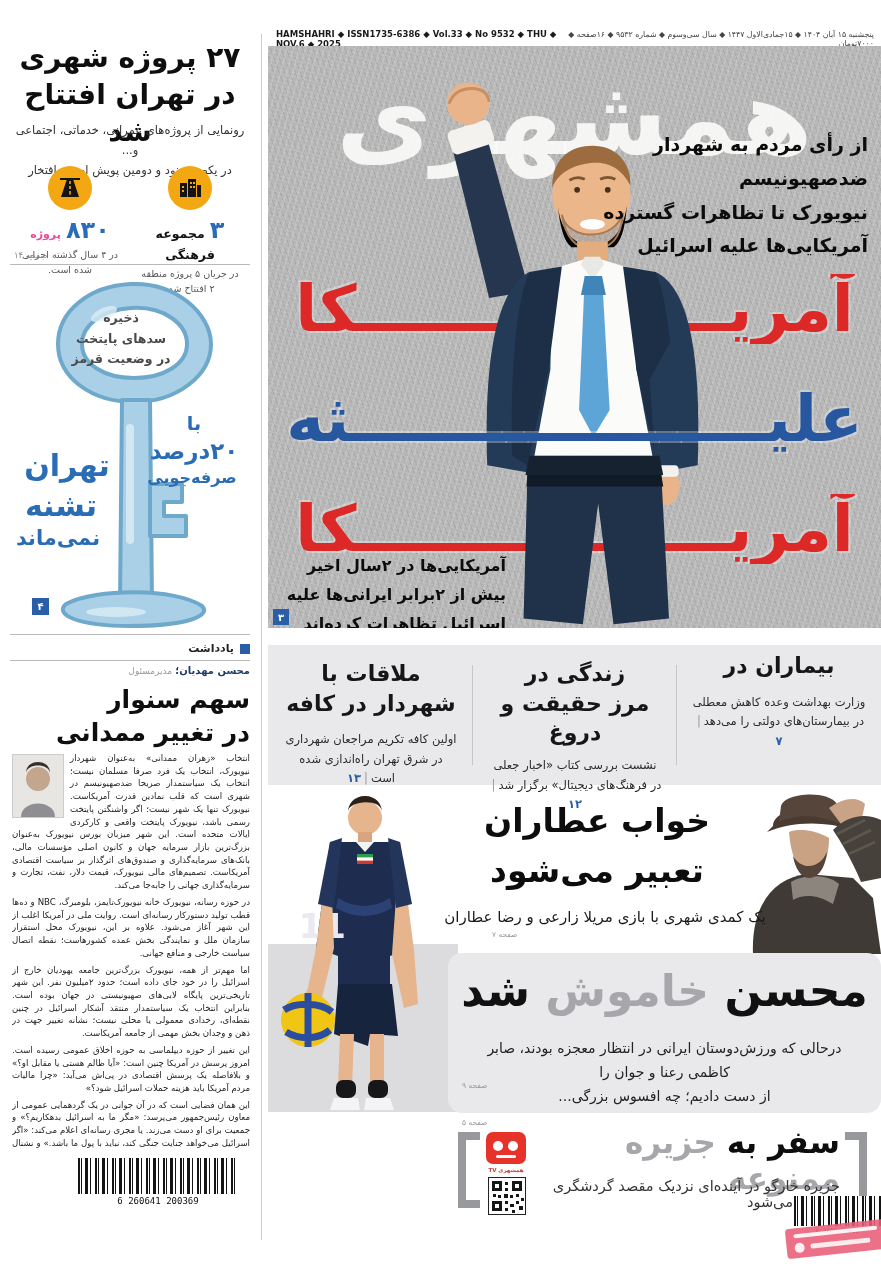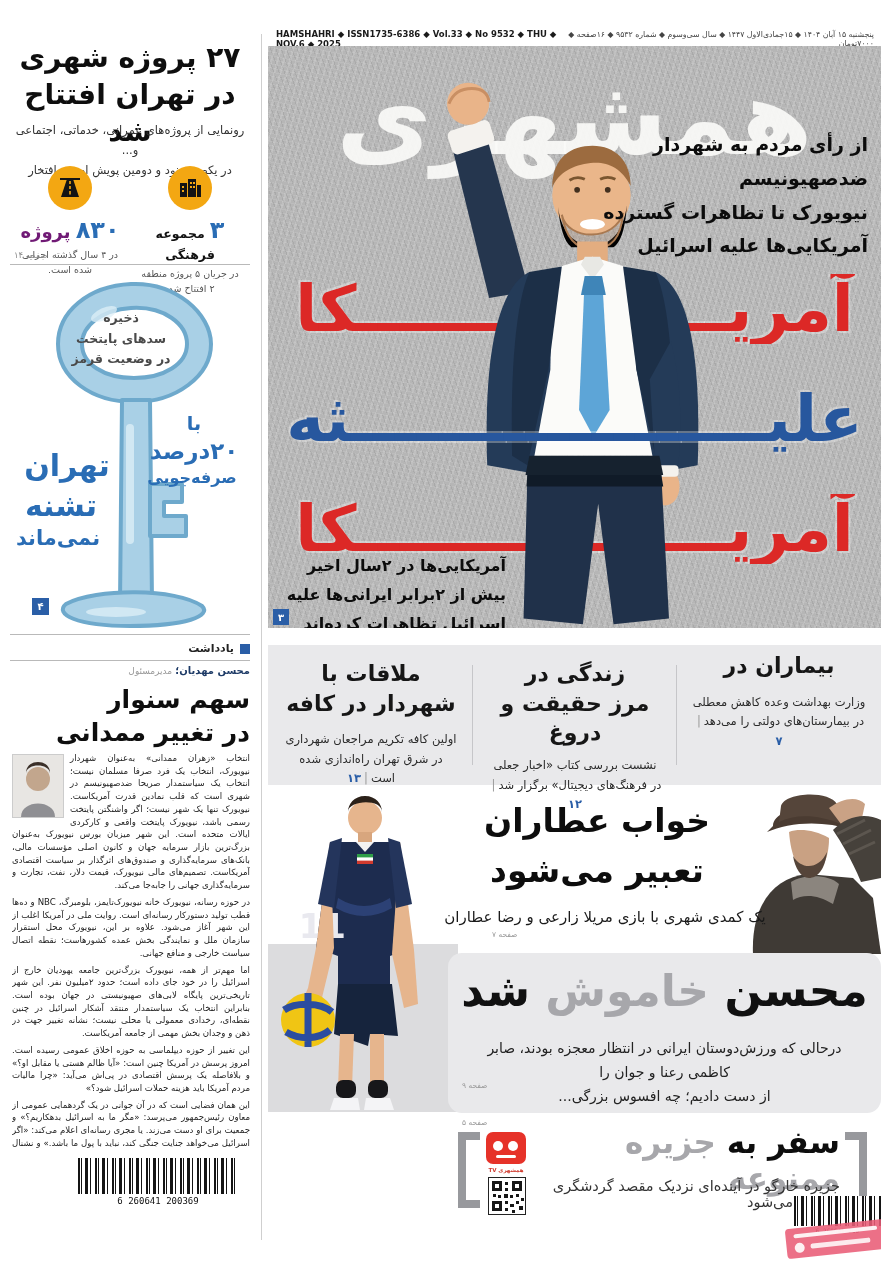--- a/index.html
+++ b/index.html
@@ -84,21 +84,21 @@
         <svg width="26" height="26" viewBox="0 0 26 26">
             <path d="M4,22 L10,4 L16,4 L22,22 Z" fill="#141414"></path>
             <rect x="12.2" y="6" width="1.6" height="3" fill="#f3a712"></rect>
             <rect x="12.2" y="11" width="1.6" height="3" fill="#f3a712"></rect>
             <rect x="12.2" y="16" width="1.6" height="3.5" fill="#f3a712"></rect>
             <rect x="3" y="3" width="20" height="2" fill="#141414"></rect>
           </svg>
       </div>
       <div style="margin-top:6px;">
         <span class="blue bold" style="font-size:24px;">۸۳۰</span>
-        <span class="bold" style="font-size:18px;color:#701a75;">پروژه</span>
+        <span class="bold" style="font-size:11px;color:#ec4899;">پروژه</span>
       </div>
       <div style="font-size:9.5px;color:#555;line-height:1.6;margin-top:3px;padding:0 8px;">در ۴ سال گذشته اجرایی شده است.</div>
     </div>
   </div>
 
   <div class="abs" style="left:14px;top:250px;font-size:8.5px;color:#8a8a8a;">صفحه ۱۴</div>
   <div class="abs rule" style="left:10px;top:264px;width:240px;"></div>
 
   <div class="abs" style="left:8px;top:274px;width:248px;height:360px;">
     <svg class="abs" style="left:18px;top:0;" width="210" height="356" viewBox="0 0 210 356">

